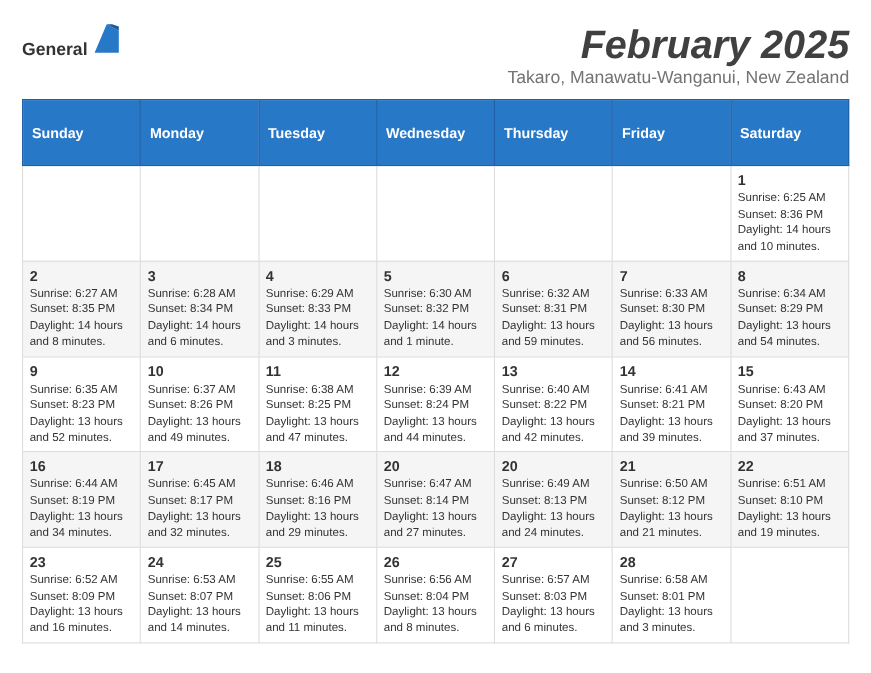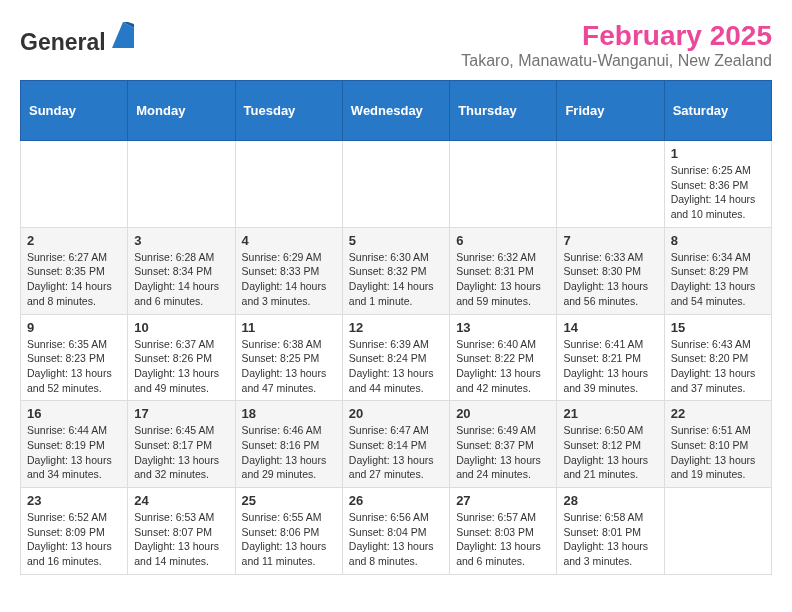--- a/index.html
+++ b/index.html
@@ -14,38 +14,39 @@
       display: flex;
       justify-content: space-between;
       align-items: flex-start;
       margin-bottom: 10px;
     }
     .logo {
       display: flex;
       align-items: center;
     }
     .logo-text {
-      font-size: 23px;
+      font-size: 16px;
       font-weight: bold;
       line-height: 1.1;
     }
     .logo-general { color: #333; }
     .logo-blue { color: #2878c8; }
     .logo-icon {
       width: 30px;
       height: 30px;
       margin-left: 2px;
     }
     .title-section {
       text-align: right;
     }
     .month-title {
-      font-size: 28px;
+      font-size: 36px;
       font-weight: bold;
-      color: #ec4899;
+      color: #404040;
+      font-style: italic;
     }
     .location-title {
       font-size: 16px;
       color: #737373;
     }
     .calendar {
       width: 100%;
       border-collapse: collapse;
       border: 1px solid #ccc;
     }
@@ -244,21 +245,21 @@
         </td>
         <td>
           <span class="day-num">20</span>
           <div class="day-info">Sunrise: 6:47 AM
 Sunset: 8:14 PM
 Daylight: 13 hours and 27 minutes.</div>
         </td>
         <td>
           <span class="day-num">20</span>
           <div class="day-info">Sunrise: 6:49 AM
-Sunset: 8:37 PM
+Sunset: 8:13 PM
 Daylight: 13 hours and 24 minutes.</div>
         </td>
         <td>
           <span class="day-num">21</span>
           <div class="day-info">Sunrise: 6:50 AM
 Sunset: 8:12 PM
 Daylight: 13 hours and 21 minutes.</div>
         </td>
         <td>
           <span class="day-num">22</span>

